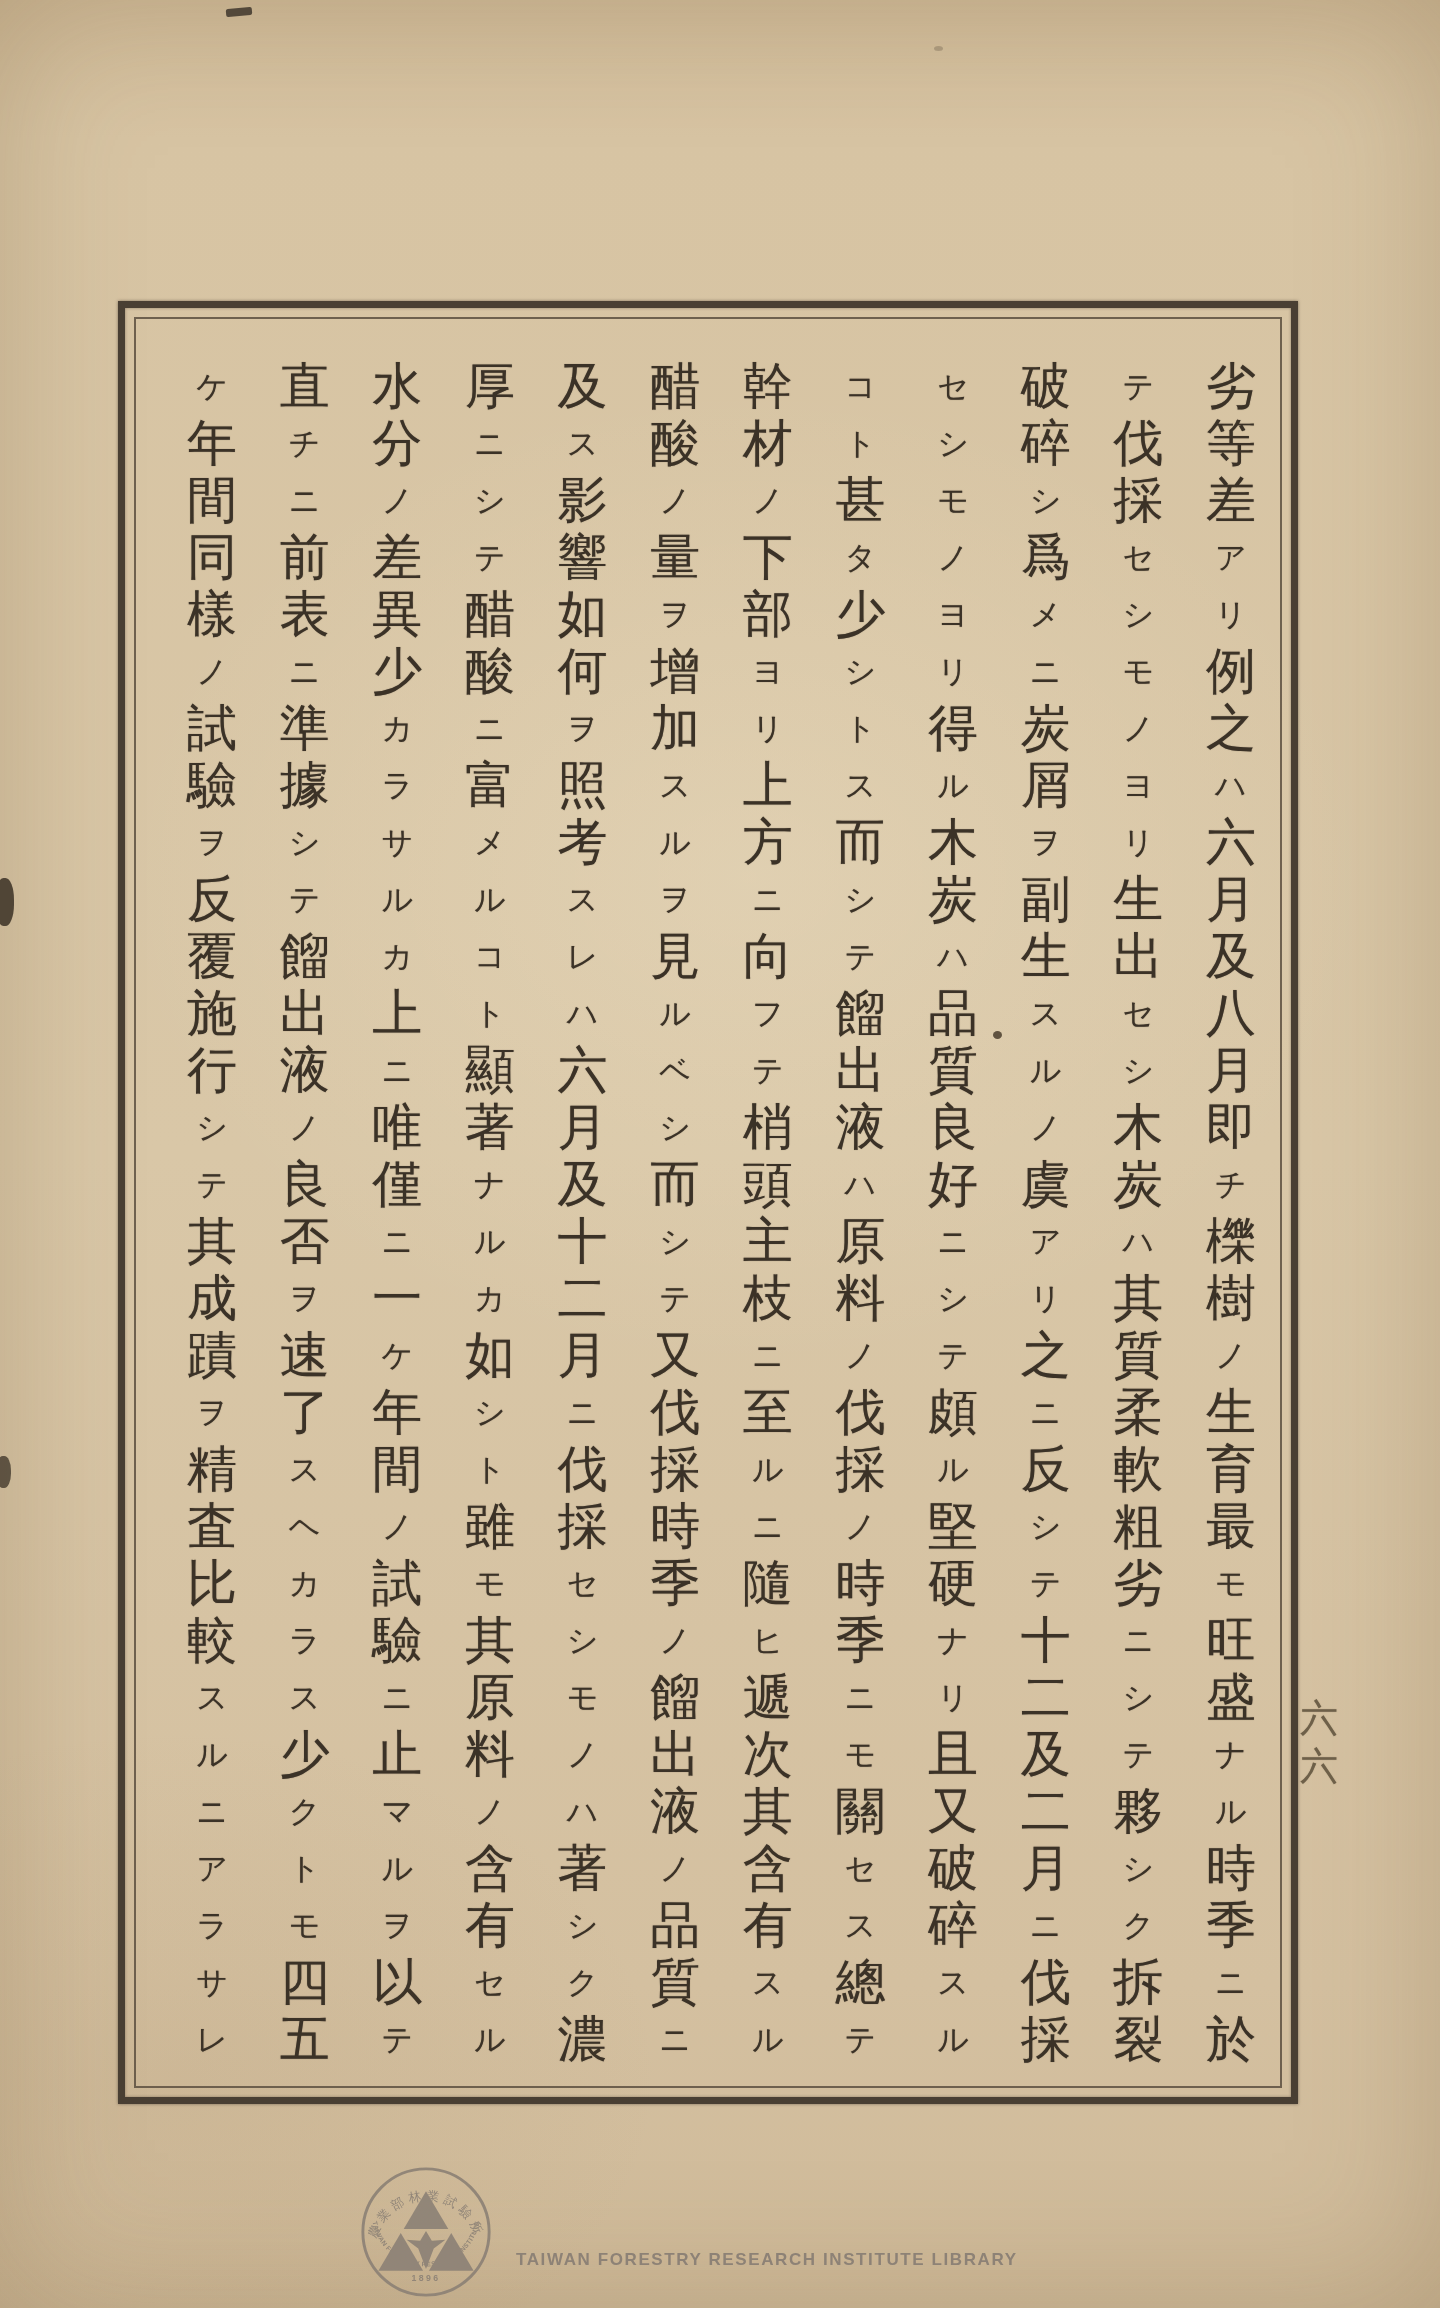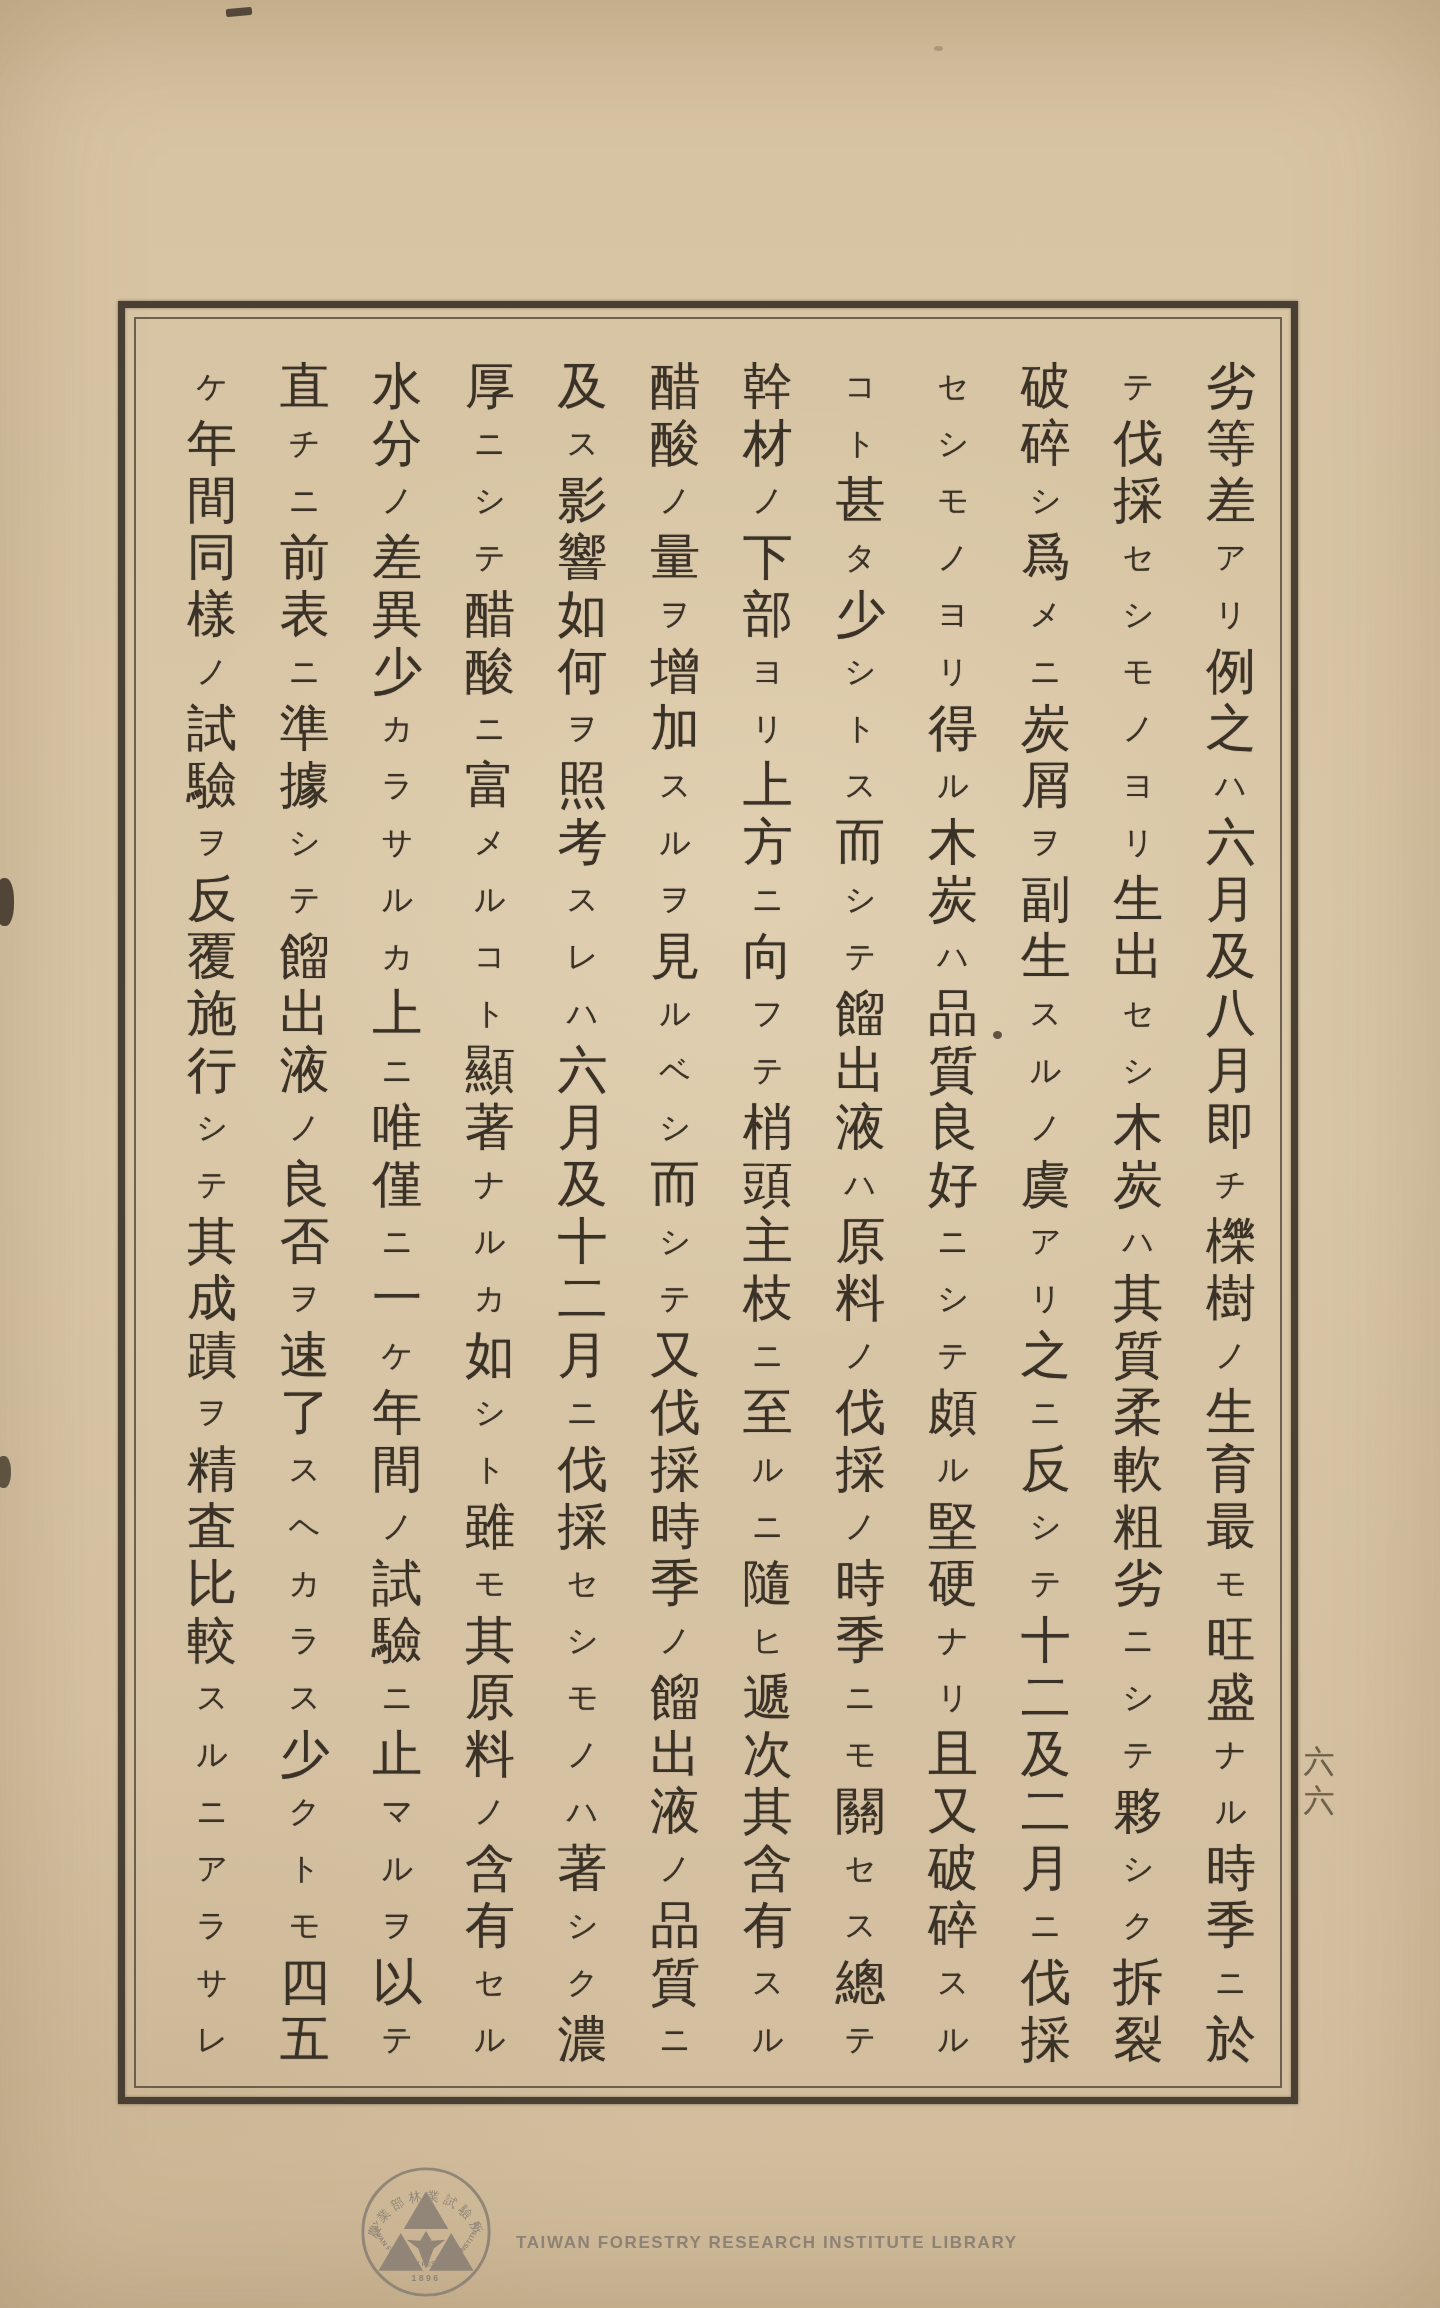--- a/index.html
+++ b/index.html
@@ -33,31 +33,31 @@
   .col{ display:flex; flex-direction:column; }
   .cell{
     height:57px; width:60px; flex:0 0 57px;
     display:flex; align-items:center; justify-content:center;
     font-size:50px; color:var(--ink);
     text-shadow:0 0 1px rgba(59,50,39,.55);
   }
   .cell.kana{ font-size:31px; }
   .page-num{
     position:absolute; left:1298px; top:1695px; width:42px;
-    font-size:31px; line-height:1.25; text-align:center; word-break:break-all;
-    color:var(--page-number-ink); text-shadow:0 0 1px rgba(110,96,73,.5);margin-top:48px;
+    font-size:38px; line-height:1.25; text-align:center; word-break:break-all;
+    color:var(--page-number-ink); text-shadow:0 0 1px rgba(110,96,73,.5);
   }
   .stamp{ position:absolute; left:0; top:2140px; width:1440px; height:168px; color:var(--stamp); }
   .seal{ position:absolute; left:358px; top:24px; width:136px; height:136px; color:var(--stamp); opacity:.92; }
   .stamp-cjk{
     position:absolute; left:512px; top:60px; font-size:41px; letter-spacing:6px;
     color:var(--stamp); font-family:"Liberation Serif","DejaVu Serif",serif; white-space:nowrap;
   }
   .stamp-en{
-    position:absolute; left:516px; top:93px; font-size:17px; letter-spacing:1.6px;
+    position:absolute; left:516px; top:110px; font-size:17px; letter-spacing:1.6px;
     font-weight:bold; color:var(--stamp);
     font-family:"Liberation Sans","DejaVu Sans",sans-serif; white-space:nowrap;
   }
   .speck{ position:absolute; background:#493f33; }
   .speck-top-dash{ left:226px; top:8px; width:26px; height:8px; border-radius:2px; transform:rotate(-5deg); opacity:.92;}
   .speck-top-dot{ left:934px; top:46px; width:9px; height:5px; border-radius:50%; opacity:.3; background:#5a4c3a;}
   .speck-left-1{ left:-5px; top:878px; width:19px; height:48px; border-radius:45%; opacity:.8; background:#31281e;}
   .speck-left-2{ left:-4px; top:1456px; width:15px; height:32px; border-radius:45%; opacity:.7; background:#31281e;}
   .speck-ink-dot{ left:993px; top:1031px; width:9px; height:8px; border-radius:50%; opacity:.85; background:#4a3d2d;}
 </style>

